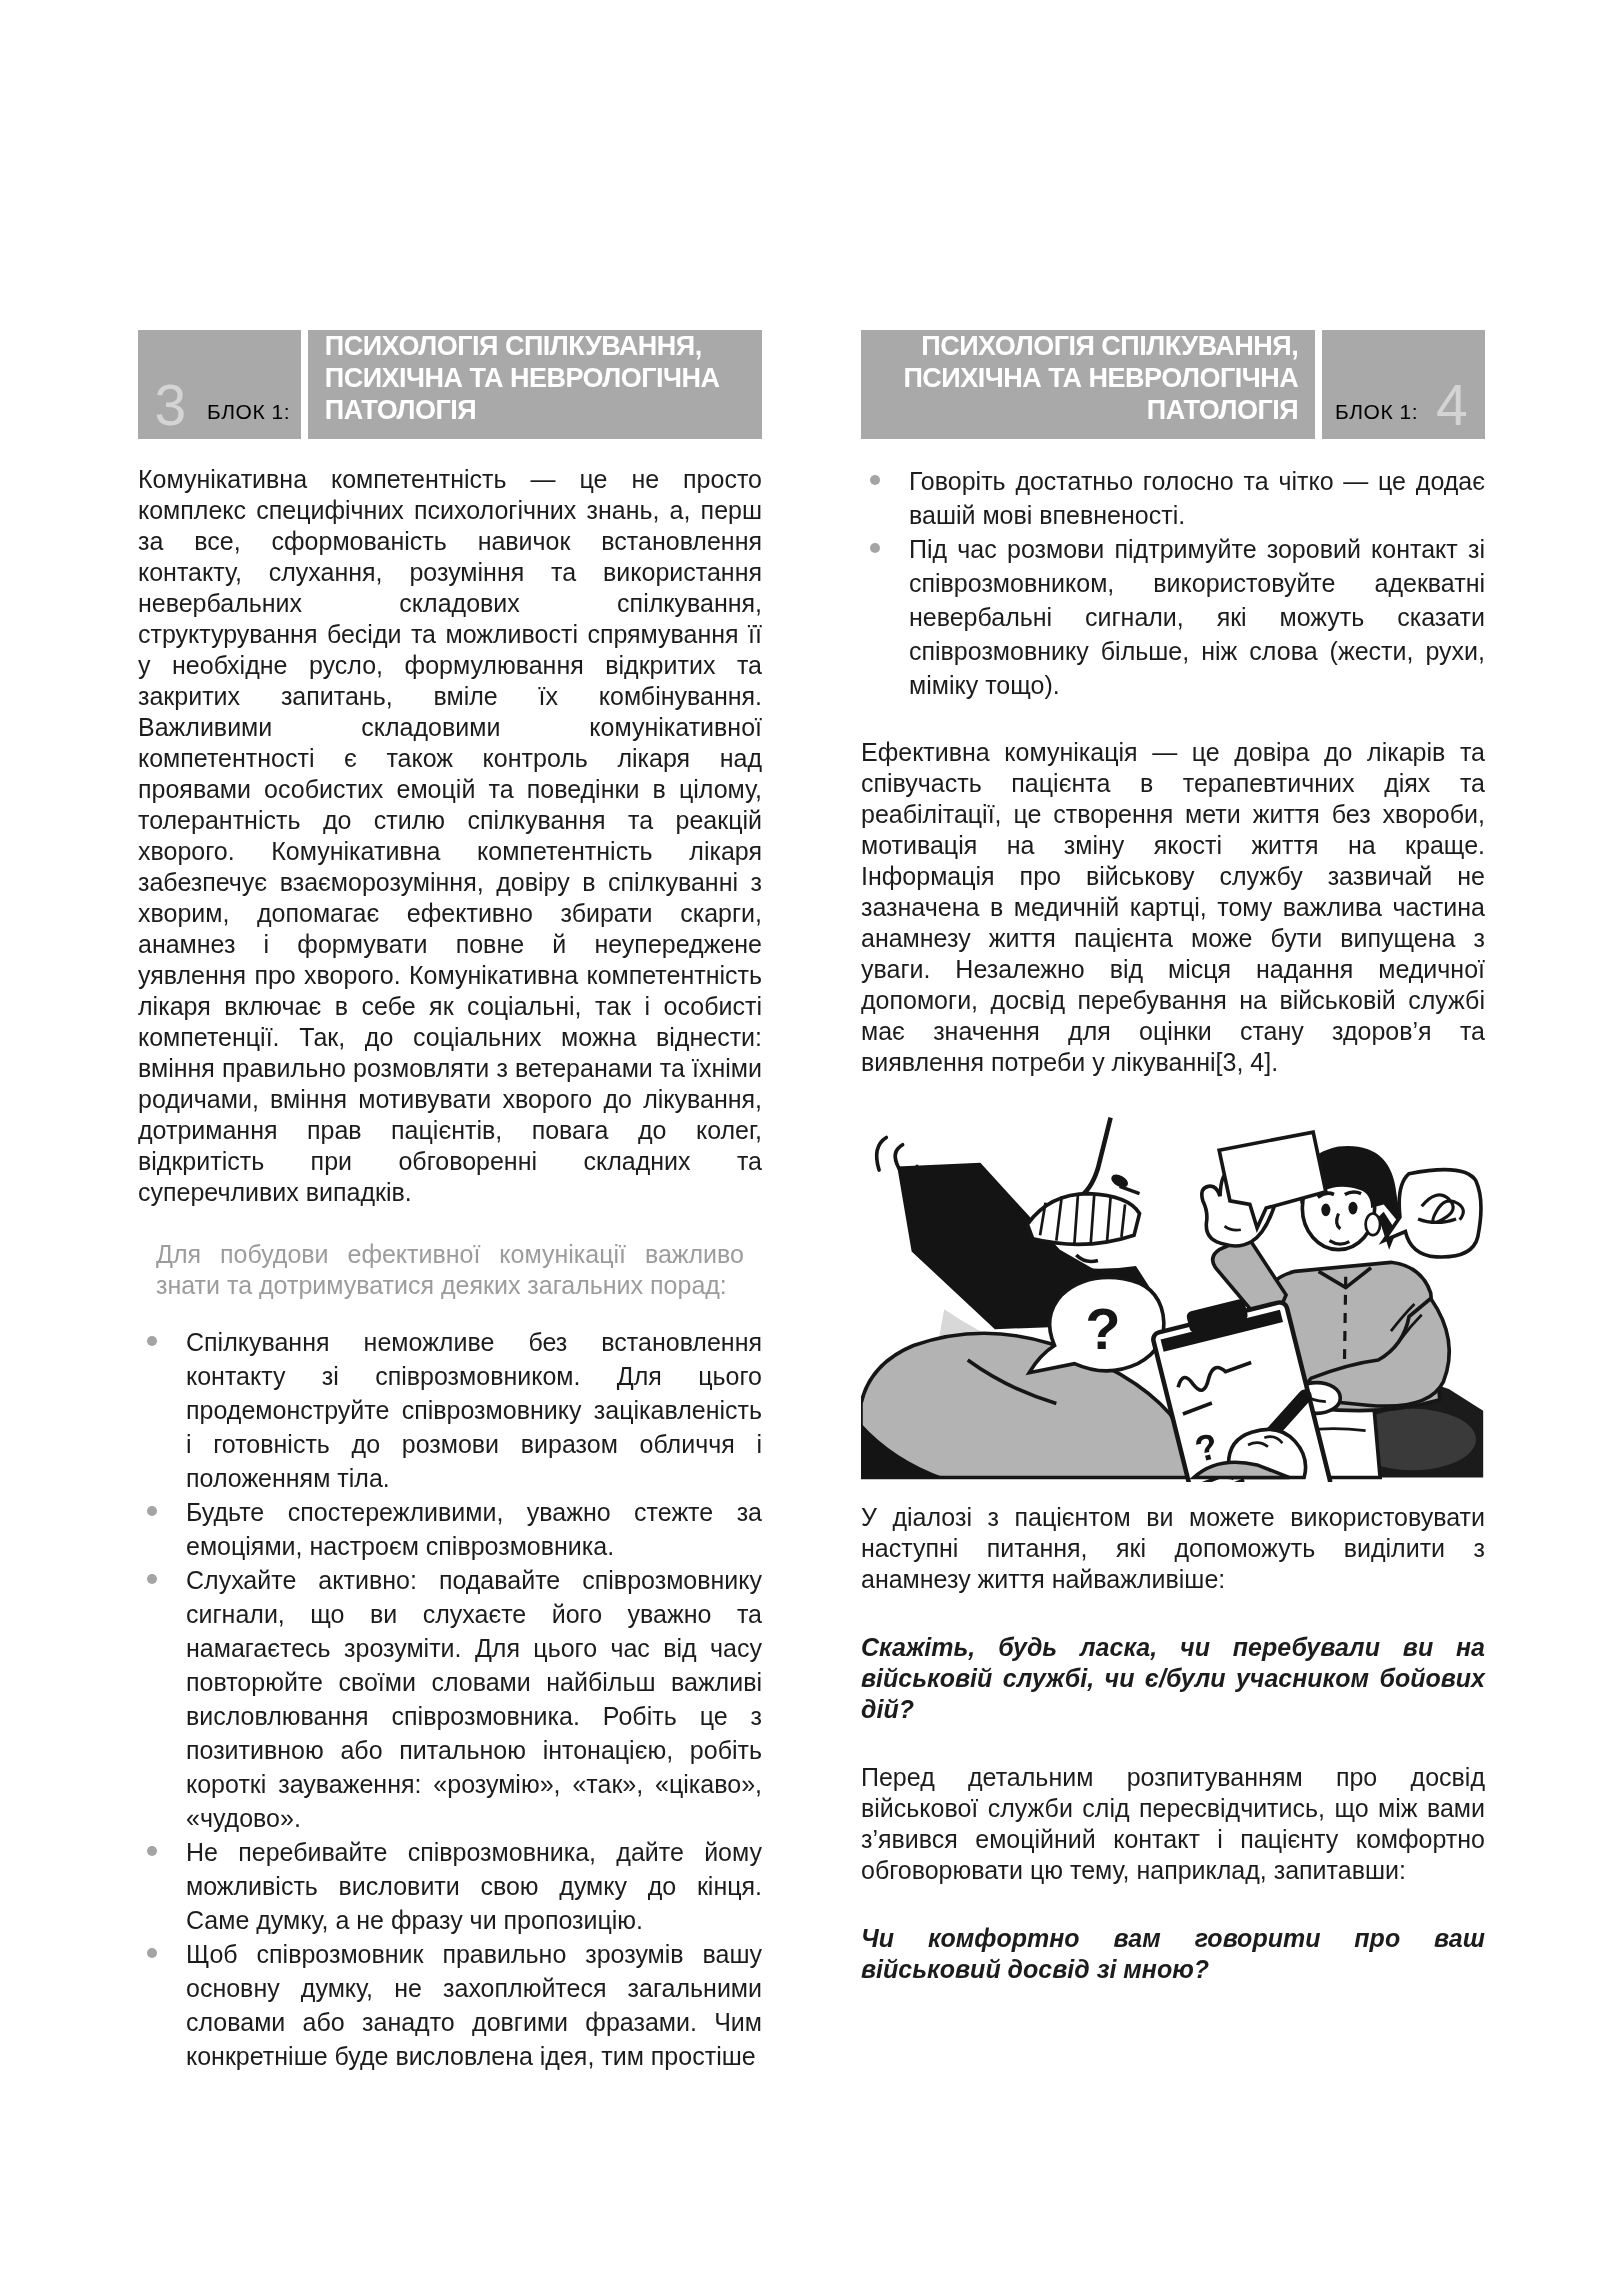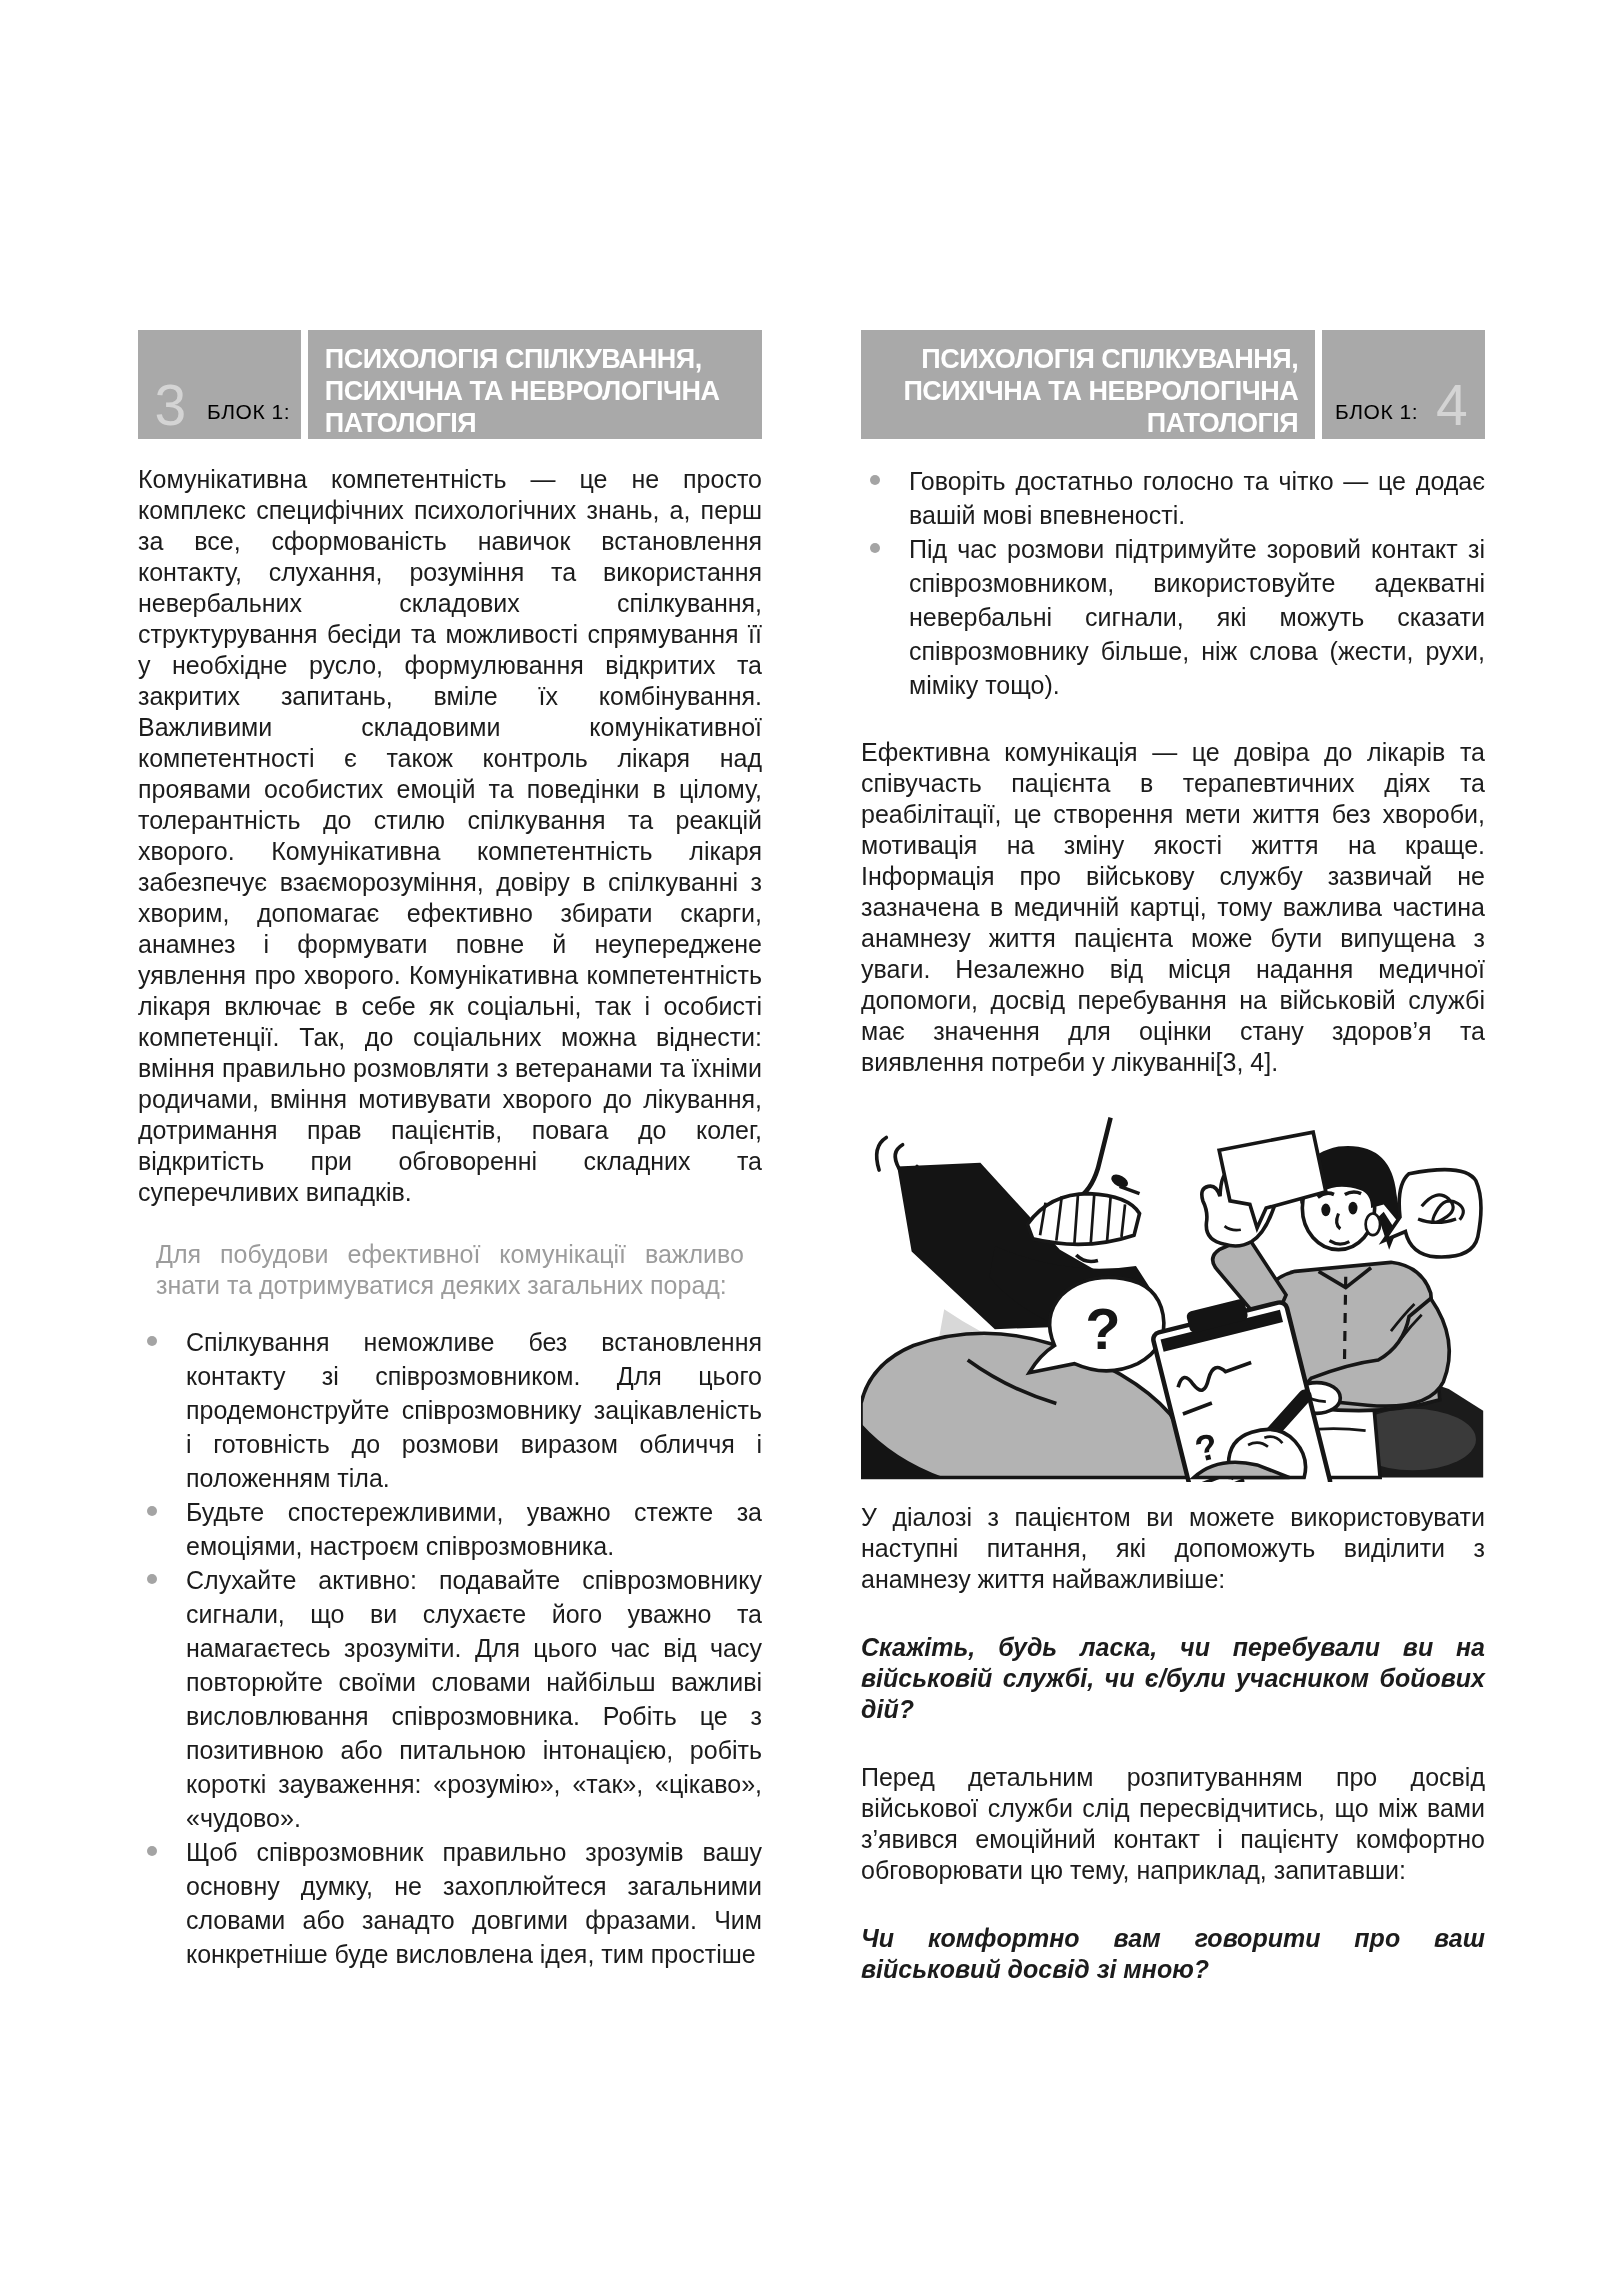--- a/index.html
+++ b/index.html
@@ -18,21 +18,21 @@
   
   .hdr{display:flex; gap:7.3px; height:109px; margin-bottom:25px;}
   .hdr-box{background:var(--box);}
   .meta{width:163px; flex:none; position:relative;}
   .pnum{position:absolute; bottom:5.5px; font-size:57px; line-height:1; font-weight:200; color:var(--pagenum); letter-spacing:0.9px;}
   .col.left  .pnum{left:16.5px;}
   .col.right .pnum{right:16.5px;}
   .blok{position:absolute; bottom:15px; font-size:21px; color:#000000; letter-spacing:0.5px; white-space:nowrap;}
   .col.left  .blok{right:11px;}
   .col.right .blok{left:13px;}
-  .titlebox{flex:1; display:flex; align-items:flex-end; padding:0 16.5px;}
+  .titlebox{flex:1; display:flex; align-items:flex-start; padding:0 16.5px;}
   .chapter-title{margin:0; color:#ffffff; font-size:27px; line-height:32px; font-weight:700; letter-spacing:-0.5px; text-transform:uppercase;}
   .col.right .titlebox{justify-content:flex-end;}
   .col.right .chapter-title{text-align:right;}
 
   
   .body-text{font-size:25px; line-height:31px; text-align:justify; margin:0; hyphens:auto;}
   .subhead{font-size:25px; line-height:31px; text-align:justify; font-weight:400; color:var(--subhead); margin:31px 18px 24px;}
   ul.bullets{list-style:none; margin:0; padding:0;}
   ul.bullets li{position:relative; padding-left:48px; font-size:25px; line-height:34px; text-align:justify; hyphens:auto;}
   .dot{position:absolute; left:9.2px; top:11px; width:10px; height:10px; border-radius:50%; background:var(--bullet);}
@@ -70,20 +70,24 @@
       <li>
         <span class="dot"></span>
         <span>Будьте спостережливими, уважно стежте за емоціями, настроєм співрозмовника.</span>
       </li>
       <li>
         <span class="dot"></span>
         <span>Слухайте активно: подавайте співрозмовнику сигнали, що ви слухаєте його уважно та намагаєтесь зрозуміти. Для цього час від часу повторюйте своїми словами найбільш важливі висловлювання співрозмовника. Робіть це з позитивною або питальною інтонацією, робіть короткі зауваження: «розумію», «так», «цікаво», «чудово».</span>
       </li>
       <li>
         <span class="dot"></span>
+        <span>Не перебивайте співрозмовника, дайте йому можливість висловити свою думку до кінця. Саме думку, а не фразу чи пропозицію.</span>
+      </li>
+      <li>
+        <span class="dot"></span>
         <span>Щоб співрозмовник правильно зрозумів вашу основну думку, не захоплюйтеся загальними словами або занадто довгими фразами. Чим конкретніше буде висловлена ідея, тим простіше</span>
       </li>
     </ul>
   </section>
 
   <section class="col right">
     <header class="hdr">
       <div class="hdr-box titlebox">
         <h1 class="chapter-title">ПСИХОЛОГІЯ СПІЛКУВАННЯ, ПСИХІЧНА ТА НЕВРОЛОГІЧНА ПАТОЛОГІЯ</h1>
       </div>

